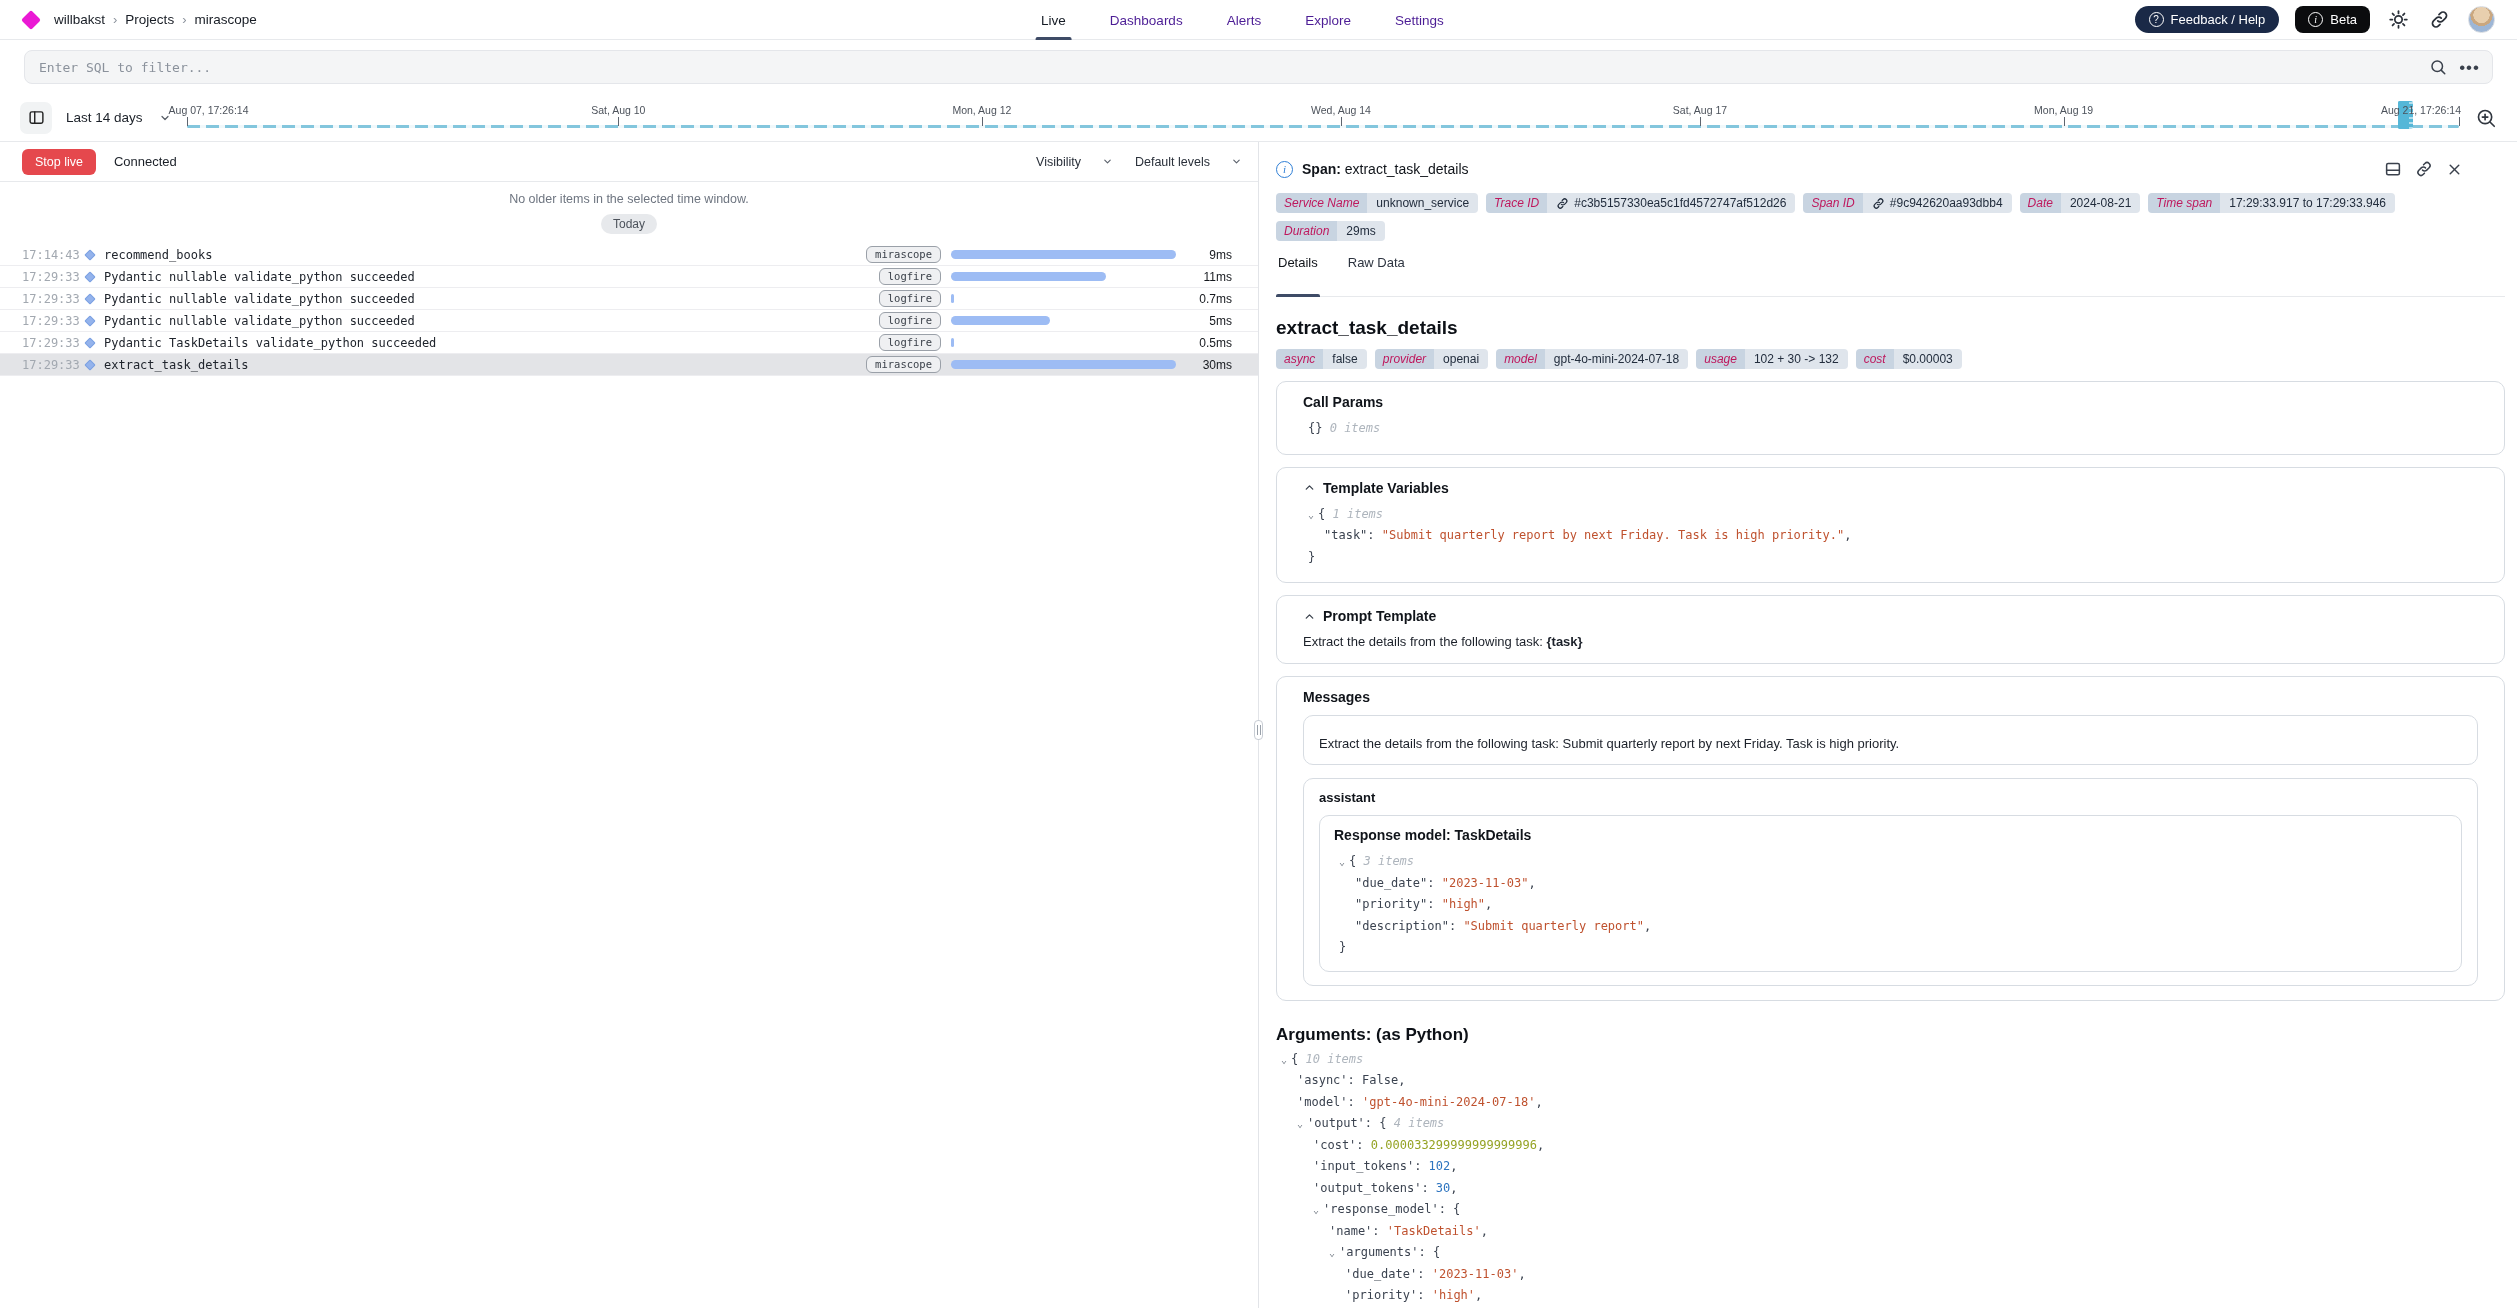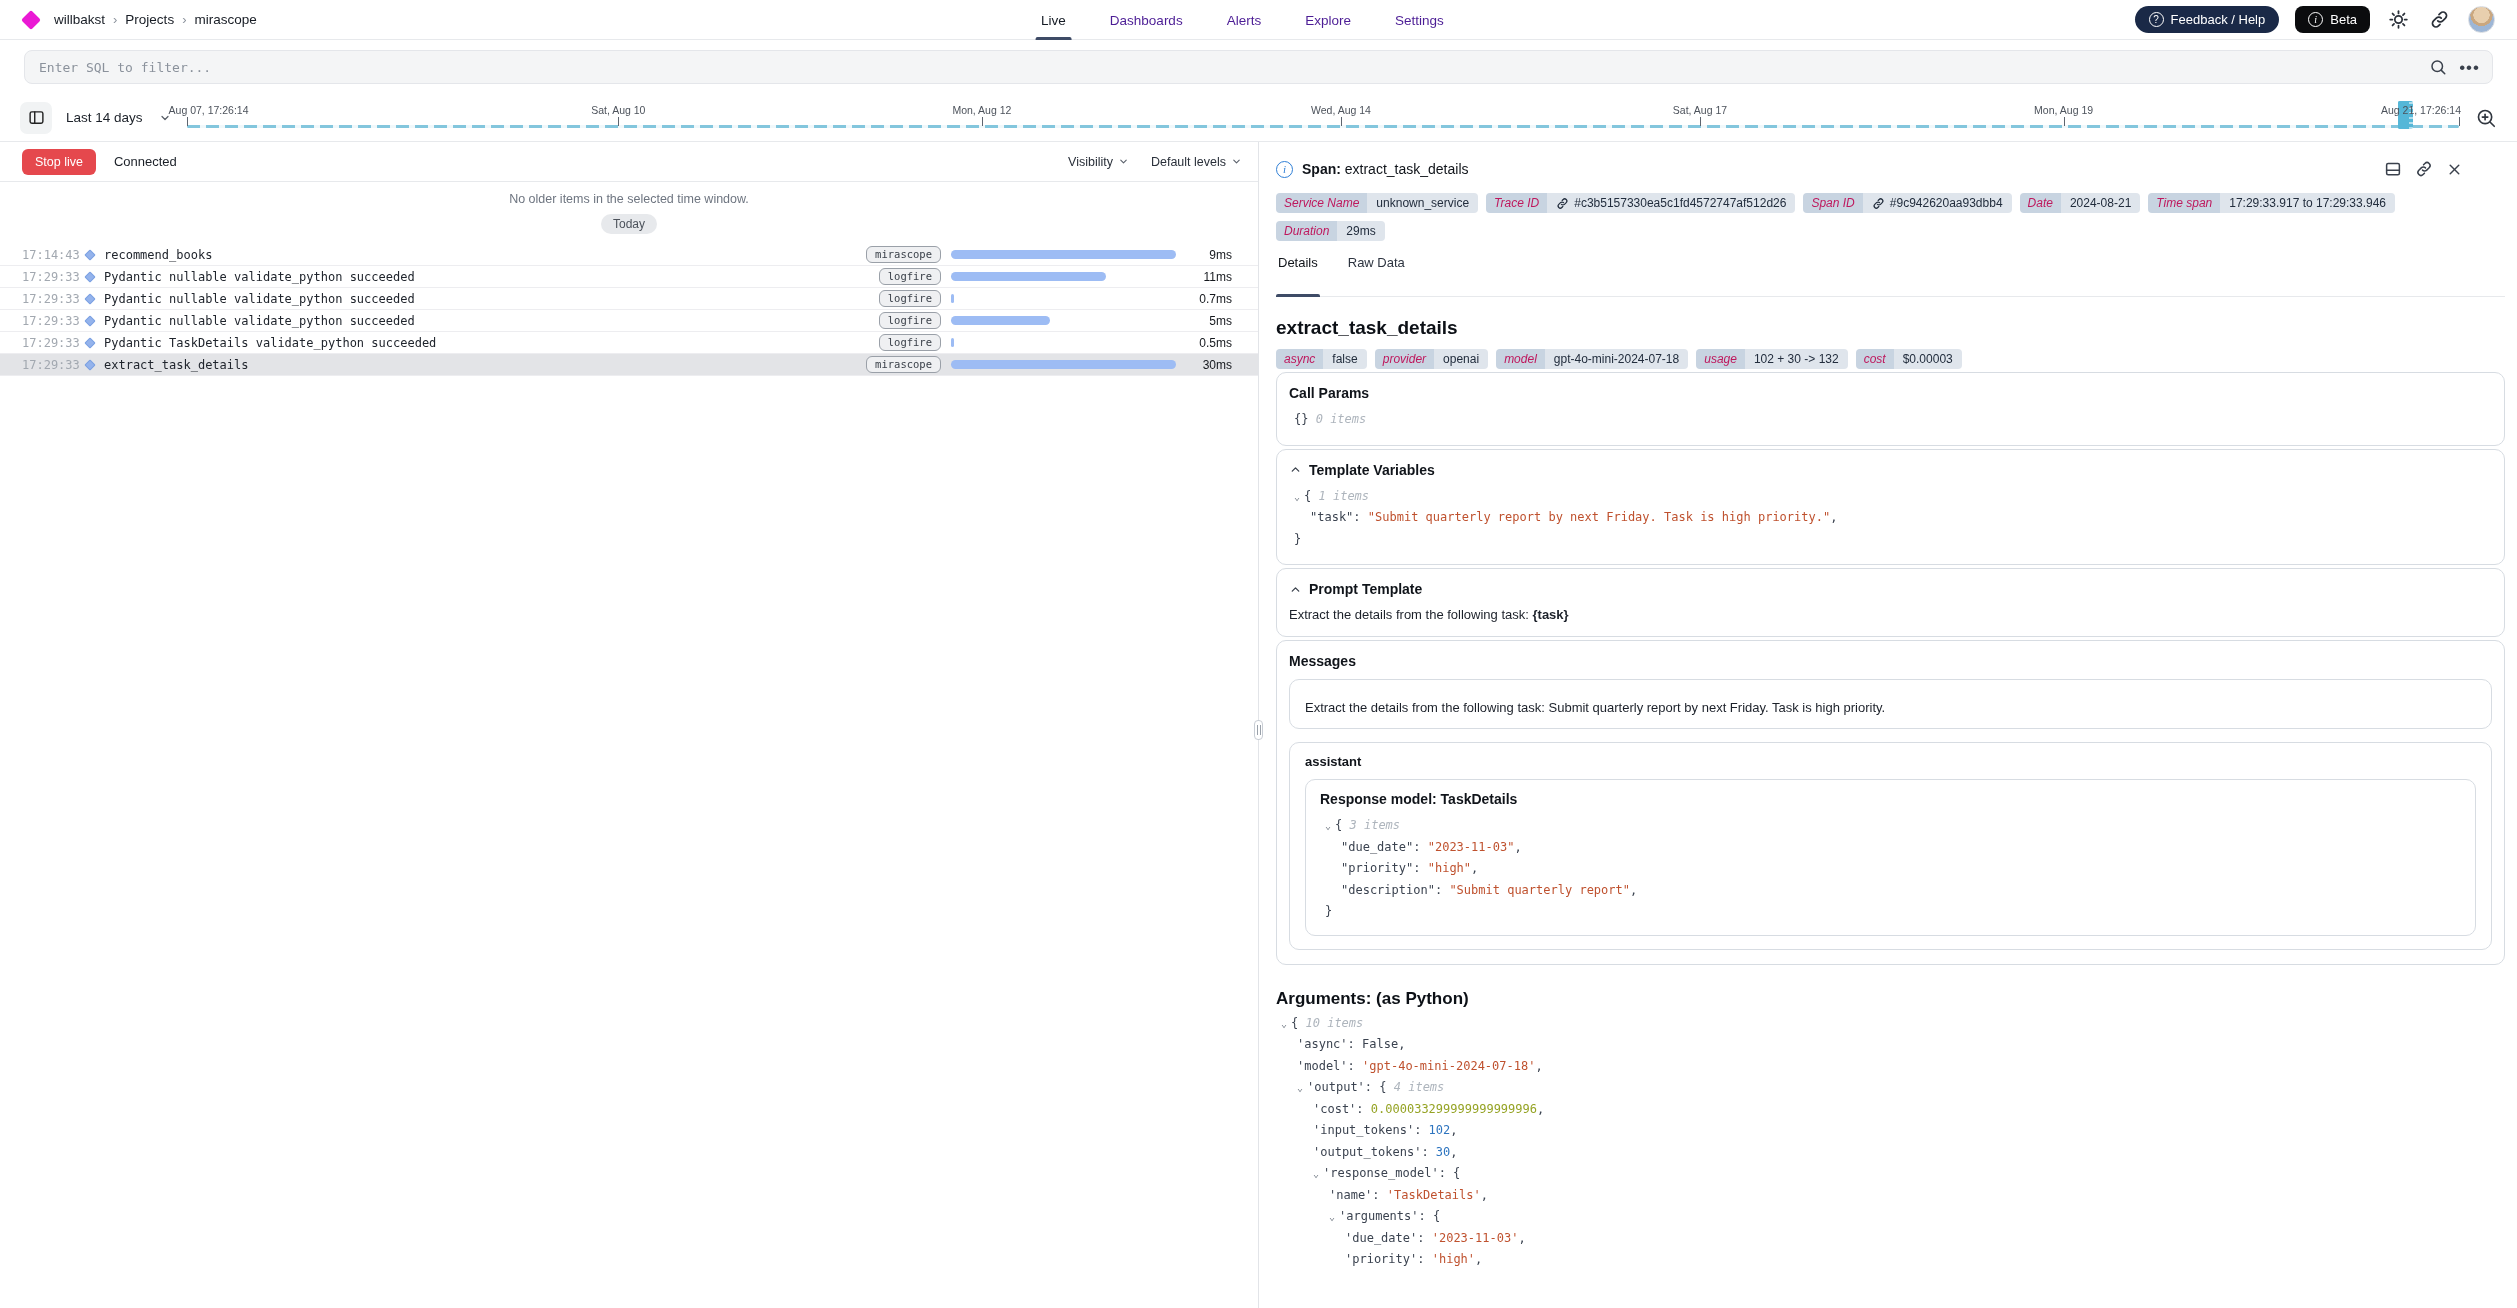--- a/index.html
+++ b/index.html
@@ -54,21 +54,21 @@
   .v-divider { width:1px; background:#e2e4e8; position:relative; flex:none; }
   .v-grip { position:absolute; top:578px; left:-4px; width:9px; height:20px; background:#fff; border:1px solid #c8cdd4; border-radius:4px; display:flex; align-items:center; justify-content:center; cursor:col-resize; }
   .v-grip::before { content:""; width:1px; height:10px; background:#9aa1aa; box-shadow:3px 0 0 #9aa1aa; margin-left:-3px; }
   .right-panel { flex:1; overflow:hidden; padding:12px 12px 0 17px; }
 
   
   .live-header { height:40px; display:flex; align-items:center; padding:0 16px 0 22px; border-bottom:1px solid #e7e9ec; }
   .btn-stop { background:#e5484d; color:#fff; border:none; border-radius:6px; height:26px; padding:0 13px; font-size:12.5px; cursor:pointer; font-family:inherit; }
   .conn-label { margin-left:18px; font-size:13px; color:#1b2028; }
   .live-header .spacer { flex:1; }
-  .dd { display:flex; align-items:center; gap:5px; font-size:12.5px; color:#2a303a; cursor:pointer; margin-left:22px; white-space:nowrap; }
+  .dd { display:flex; align-items:center; gap:21px; font-size:12.5px; color:#2a303a; cursor:pointer; margin-left:22px; white-space:nowrap; }
   .dd svg { color:#5a616b; }
   .notice { text-align:center; margin-top:10px; font-size:12.5px; color:#6e7580; }
   .day-pill-wrap { text-align:center; margin-top:8px; }
   .day-pill { display:inline-block; background:#e7e9ec; color:#4c525b; font-size:12px; border-radius:11px; padding:3px 12px; }
   .rows { margin-top:10px; }
   .trace-row { height:22px; display:flex; align-items:center; padding:0 26px 0 22px; border-bottom:1px solid #ededf0; cursor:pointer; }
   .trace-row.selected { background:#e3e4e7; }
   .t-time { font-family:"DejaVu Sans Mono", monospace; font-size:12px; color:#a2a8b0; width:62px; flex:none; }
   .t-diamond { width:8px; height:8px; background:#94b3ec; border:1px solid #7aa0e2; border-radius:1px; transform:rotate(45deg); margin:0 10px 0 2px; flex:none; }
   .t-name { font-family:"DejaVu Sans Mono", monospace; font-size:12px; color:#20252d; white-space:nowrap; overflow:hidden; flex:1; }
@@ -88,21 +88,21 @@
   .badge { display:inline-flex; align-items:stretch; border-radius:4px; overflow:hidden; font-size:12px; cursor:default; }
   .b-label { background:#c8d4e1; color:#be185d; font-style:italic; padding:3px 8px; display:flex; align-items:center; }
   .b-value { background:#dfe5ec; color:#222d3d; padding:3px 9px; display:flex; align-items:center; gap:5px; white-space:nowrap; }
   .b-value svg { flex:none; color:#222d3d; }
   .detail-tabs { display:flex; gap:26px; margin-top:14px; border-bottom:1px solid #e7e9ec; }
   .d-tab { font-size:13px; color:#2d3440; padding:0 2px 26px; position:relative; cursor:pointer; }
   .d-tab.active { color:#10141a; }
   .d-tab.active::after { content:""; position:absolute; left:0; right:0; bottom:-1px; height:3px; background:#3e4b66; border-radius:2px 2px 0 0; }
   .detail-title { margin-top:20px; font-size:19px; font-weight:bold; color:#0c1016; }
   .attr-row { display:flex; flex-wrap:wrap; gap:8px; margin-top:10px; }
-  .card { border:1px solid #d7dce2; border-radius:10px; padding:12px 12px 14px; margin-top:3px; }
+  .card { border:1px solid #d7dce2; border-radius:10px; padding:12px 26px 14px; margin-top:12px; }
   .card-title { font-size:14px; font-weight:bold; color:#10141a; display:flex; align-items:center; gap:7px; }
   .card-title .chev { color:#3a414c; display:flex; }
   .code { font-family:"DejaVu Sans Mono", monospace; font-size:12px; margin-top:8px; }
   .code-line { line-height:21.5px; white-space:pre; }
   .cl-k { color:#3b4350; }
   .cl-s { color:#bf512e; }
   .cl-n { color:#2d74bf; }
   .cl-g { color:#95a324; }
   .cl-kw { color:#3b4350; }
   .cl-p { color:#3b4350; }

